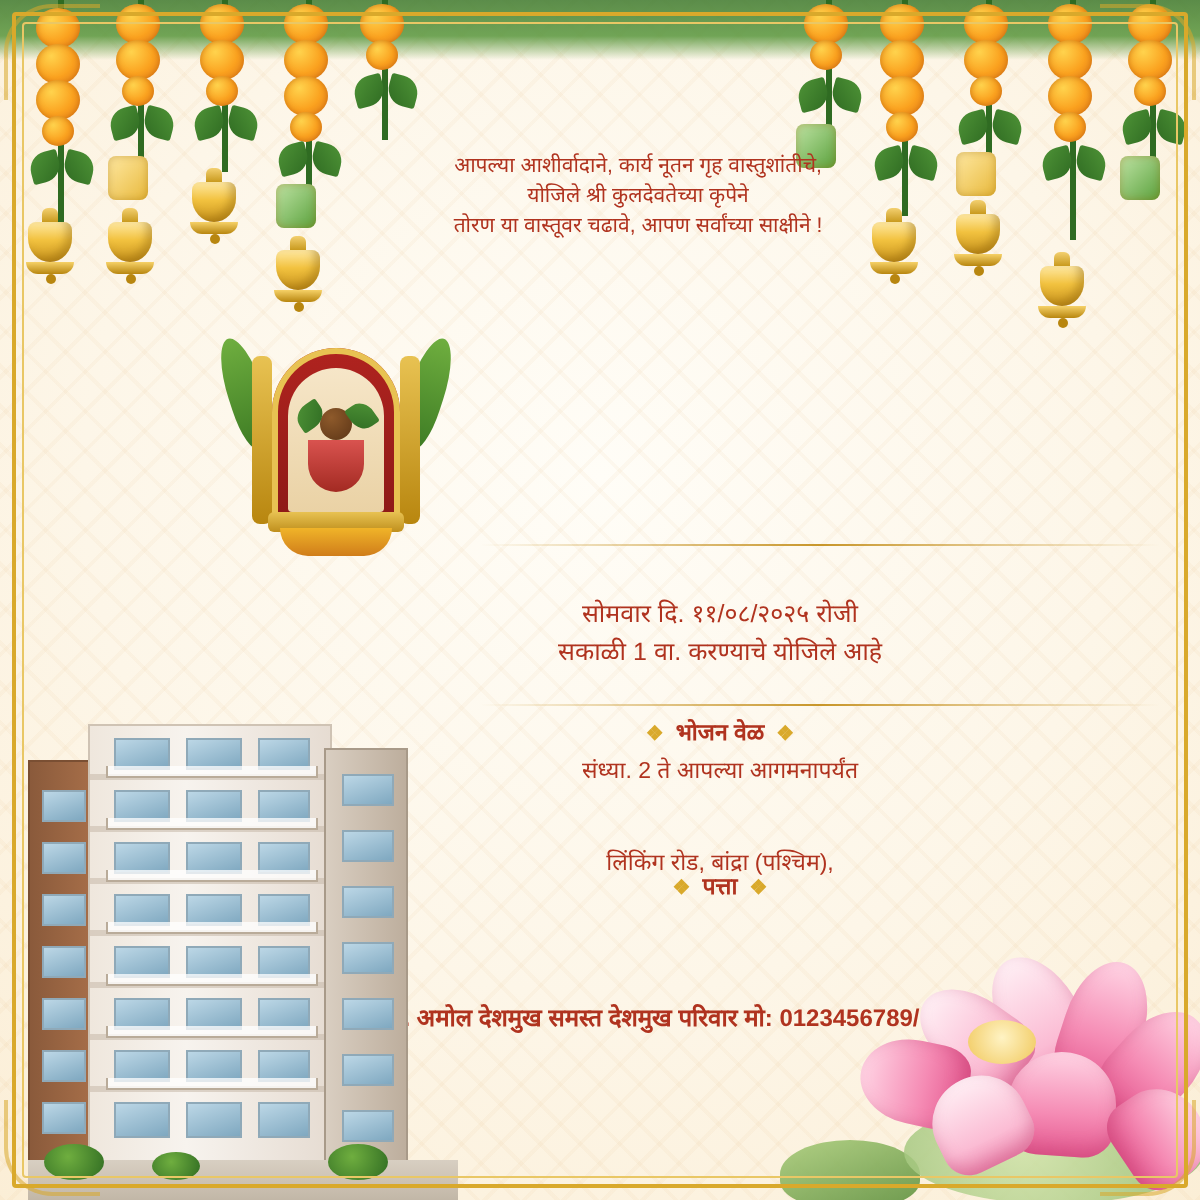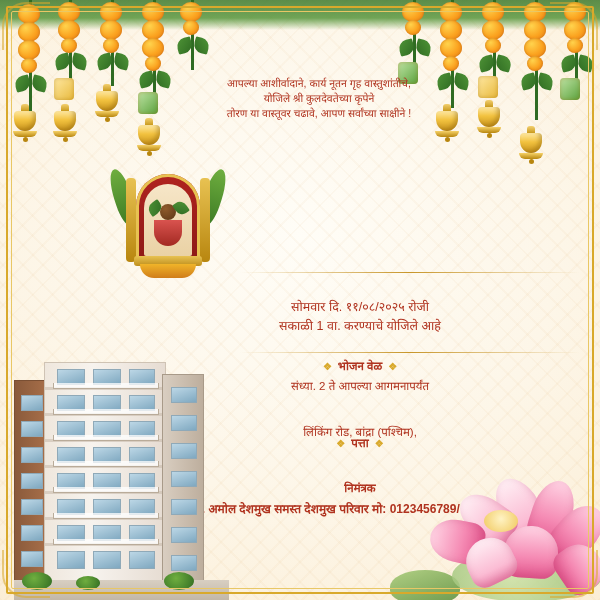--- a/index.html
+++ b/index.html
@@ -425,23 +425,20 @@
     <span class="l">संध्या. 2 ते आपल्या आगमनापर्यंत</span>
   </div>
 
   <div class="sec-head" style="left:120px;top:404px;width:480px;margin-top:31px;">
     <span class="deco">❖</span><span>पत्ता</span><span class="deco">❖</span>
   </div>
   <div class="detail small" style="left:120px;top:424px;width:480px;">
     <span class="l">लिंकिंग रोड, बांद्रा (पश्चिम),</span>
   </div>
 
-  <div class="sec-head" style="left:120px;top:480px;width:480px;">
-    <span>निमंत्रक</span>
-  </div>
   <div class="host" style="left:120px;top:500px;width:480px;">
     <span class="l">श्री. अमोल देशमुख</span>
     <span class="l">समस्त देशमुख परिवार</span>
     <span class="l">मो: 0123456789/ 0123456789</span>
   </div>
 
   <div class="building">
     <div class="tower-left">
       <div class="win" style="left:6px;top:14px;width:20px;height:14px;"></div>
       <div class="win" style="left:6px;top:40px;width:20px;height:14px;"></div>

